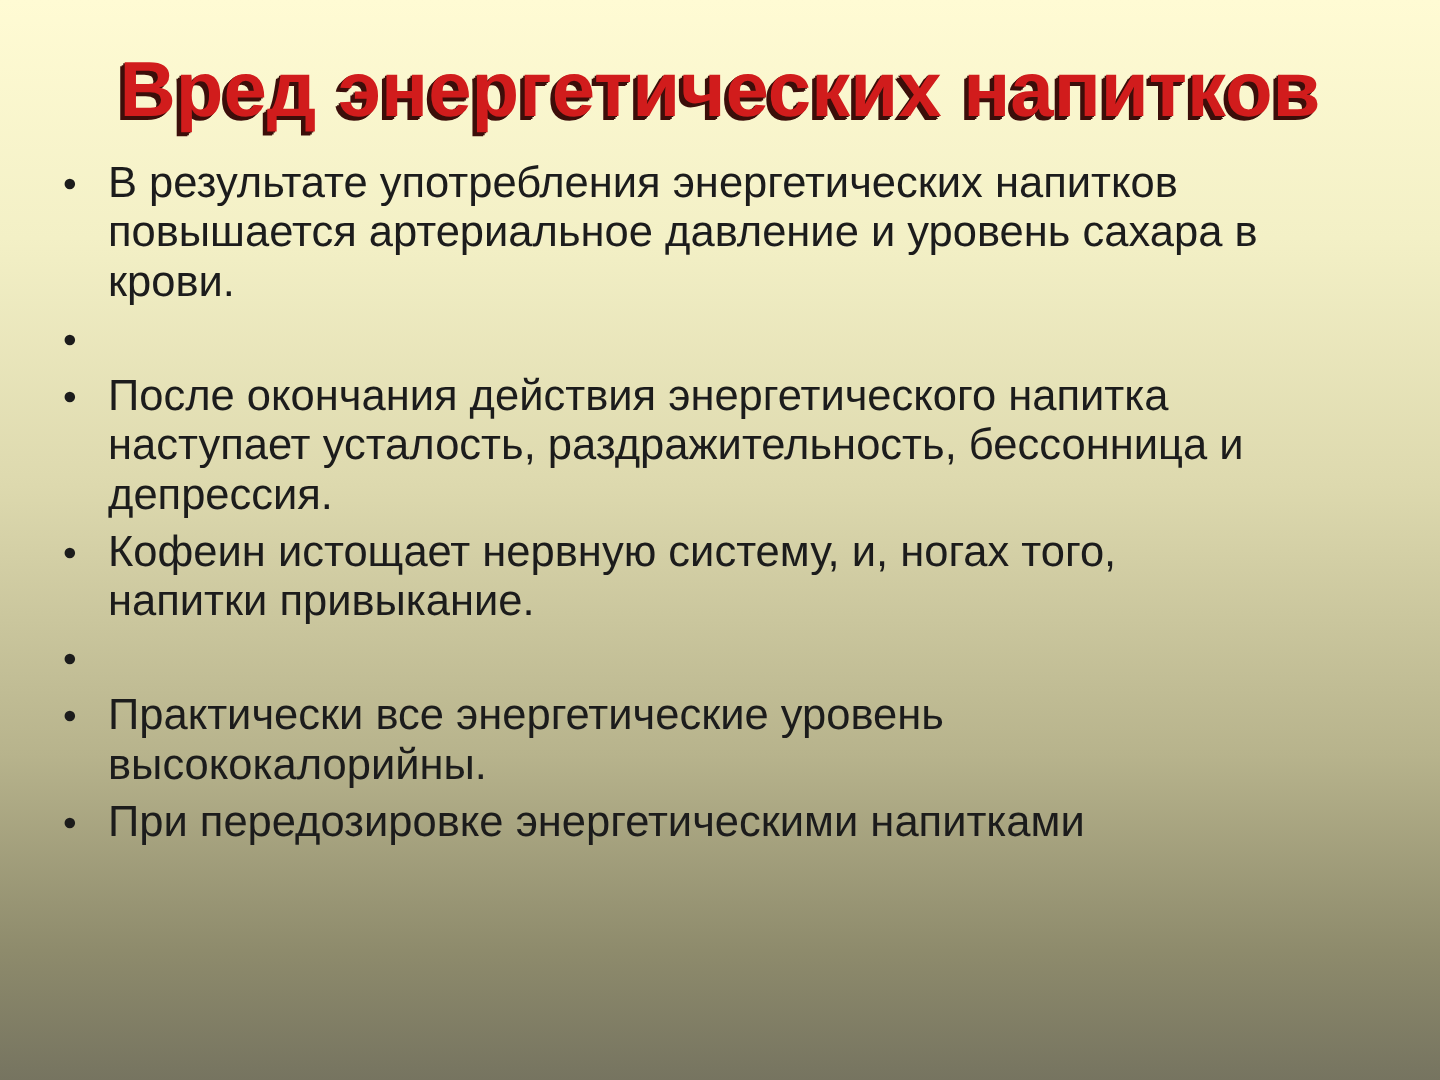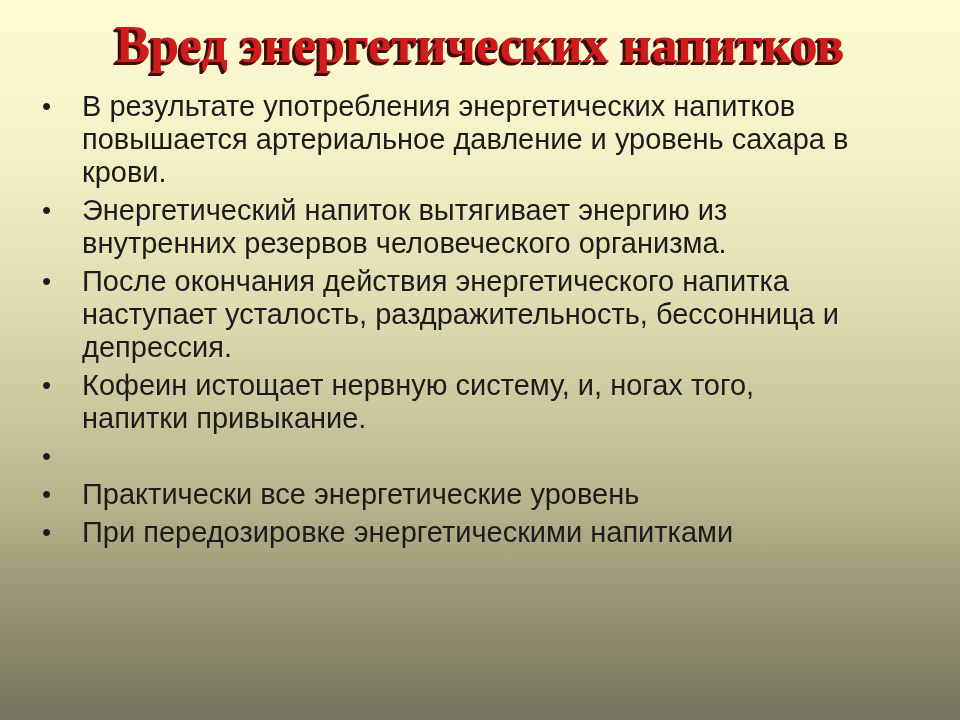--- a/index.html
+++ b/index.html
@@ -18,32 +18,31 @@
       var(--bg-top, #fffbd4) 0%,
       #f3f0c6 22%,
       #ddd9ae 45%,
       #b7b38c 70%,
       #8e8b6c 88%,
       var(--bg-bottom, #767460) 100%);
     box-sizing: border-box;
   }
   .title {
     margin: 0;
-    padding-top: 15px;
+    padding-top: 30px;
     text-align: center;
     font-size: 52px;
     font-weight: bold;
     letter-spacing: 0px;
     color: var(--title-color, #d11c1c);
     text-shadow:
       -3px 3px 0 var(--title-shadow, #3c0e0a),
       -2px 2px 0 var(--title-shadow, #3c0e0a),
       -1px 1px 0 var(--title-shadow, #3c0e0a);
     white-space: nowrap;
-    font-family: Liberation Serif, serif;
   }
   .bullets {
     margin-top: 16px;
     padding-left: 38px;
     padding-right: 20px;
   }
   .bullet {
     display: flex;
     align-items: flex-start;
     margin-bottom: 5px;
@@ -56,21 +55,20 @@
     color: var(--text-color, #1c1c1c);
     text-align: left;
     padding-left: 4px;
     box-sizing: border-box;
   }
   .text {
     color: var(--text-color, #1c1c1c);
     font-size: 29px;
     line-height: 33px;
     letter-spacing: 0px;
-    margin-left: 10px;
   }
   .line {
     display: block;
     white-space: nowrap;
   }
 </style>
 </head>
 <body>
 
 <div class="slide">
@@ -83,24 +81,20 @@
       <span class="dot">•</span>
       <span class="text">
         <span class="line">В результате употребления энергетических напитков</span>
         <span class="line">повышается артериальное давление и уровень сахара в</span>
         <span class="line">крови.</span>
       </span>
     </div>
 
     <div class="bullet">
       <span class="dot">•</span>
-      <span class="text">
-        <span class="line">Энергетический напиток вытягивает энергию из</span>
-        <span class="line">внутренних резервов человеческого организма.</span>
-      </span>
     </div>
 
     <div class="bullet">
       <span class="dot">•</span>
       <span class="text">
         <span class="line">После окончания действия энергетического напитка</span>
         <span class="line">наступает усталость, раздражительность, бессонница и</span>
         <span class="line">депрессия.</span>
       </span>
     </div>
@@ -116,20 +110,21 @@
     <div class="bullet">
       <span class="dot">•</span>
       <span class="text">
       </span>
     </div>
 
     <div class="bullet">
       <span class="dot">•</span>
       <span class="text">
         <span class="line">Практически все энергетические уровень</span>
+        <span class="line">высококалорийны.</span>
       </span>
     </div>
 
     <div class="bullet">
       <span class="dot">•</span>
       <span class="text">
         <span class="line">При передозировке энергетическими напитками</span>
       </span>
     </div>
 

